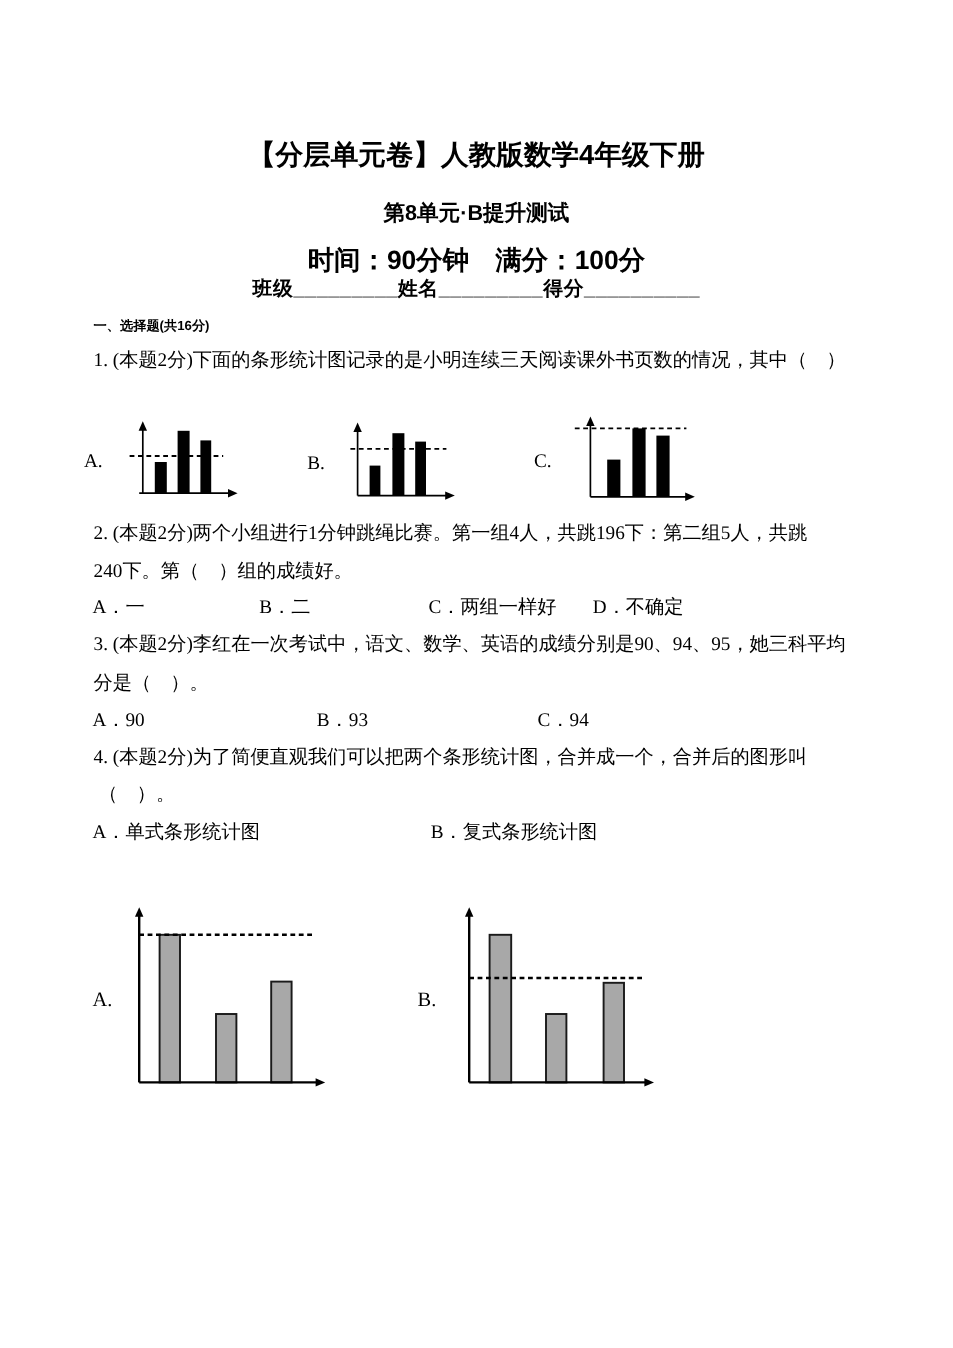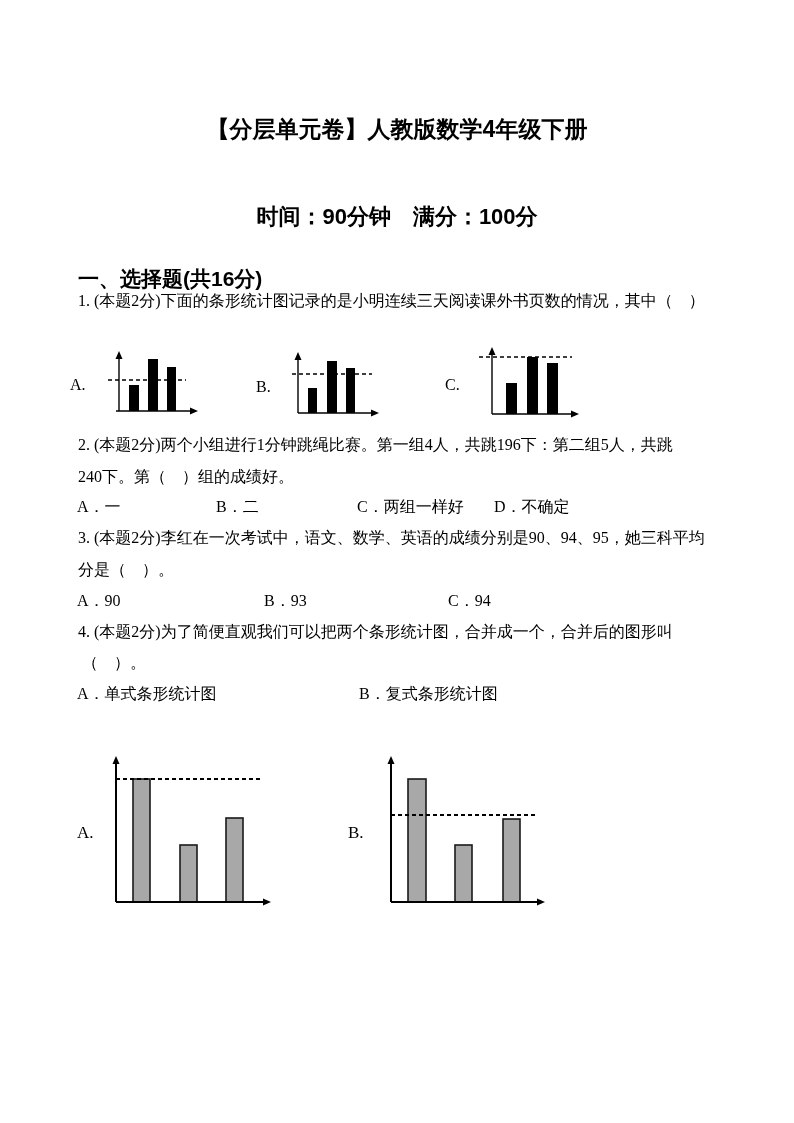--- a/index.html
+++ b/index.html
@@ -5,31 +5,33 @@
   html,body{margin:0;padding:0;background:#ffffff;}
   .page{position:relative;width:794px;height:1123px;background:#ffffff;color:#000;overflow:hidden;}
   .t{position:absolute;white-space:pre;font-family:"Liberation Serif","DejaVu Serif",serif;
      font-size:16px;line-height:1.3;color:#000;}
   .hei{font-family:"Liberation Sans","DejaVu Sans",sans-serif;font-weight:700;}
   .center{left:0;width:794px;text-align:center;}
   .title{font-size:23px;}
   .subtitle{font-size:18px;}
   .info{font-size:22px;}
   .fields{font-size:16.5px;letter-spacing:0.5px;}
-  .section{font-size:21px;}
+  .section{font-size:11px;}
   .chart{position:absolute;}
   .chart svg{display:block;overflow:visible;}
 </style>
 </head>
 <body>
 
 <div class="page">
 
   <div class="t hei center title" style="top:115px">【分层单元卷】人教版数学4年级下册</div>
+  <div class="t hei center subtitle" style="top:166px">第8单元·B提升测试</div>
   <div class="t hei center info" style="top:203px">时间：90分钟　满分：100分</div>
+  <div class="t hei center fields" style="top:231px">班级_________姓名_________得分__________</div>
 
   <div class="t hei section" style="left:78px;top:265px">一、选择题(共16分)</div>
 
   <div class="t" style="left:78px;top:291px">1. (本题2分)下面的条形统计图记录的是小明连续三天阅读课外书页数的情况，其中（　）</div>
 
   <span class="t" style="left:70px;top:375px">A.</span>
   <div class="chart" style="left:70px;top:345px">
     <svg width="135" height="80" viewBox="0 0 135 80">
         <rect x="59" y="40" width="10" height="26" fill="#000000" stroke="none" stroke-width="0"></rect>
         <rect x="78" y="14" width="10" height="52" fill="#000000" stroke="none" stroke-width="0"></rect>

